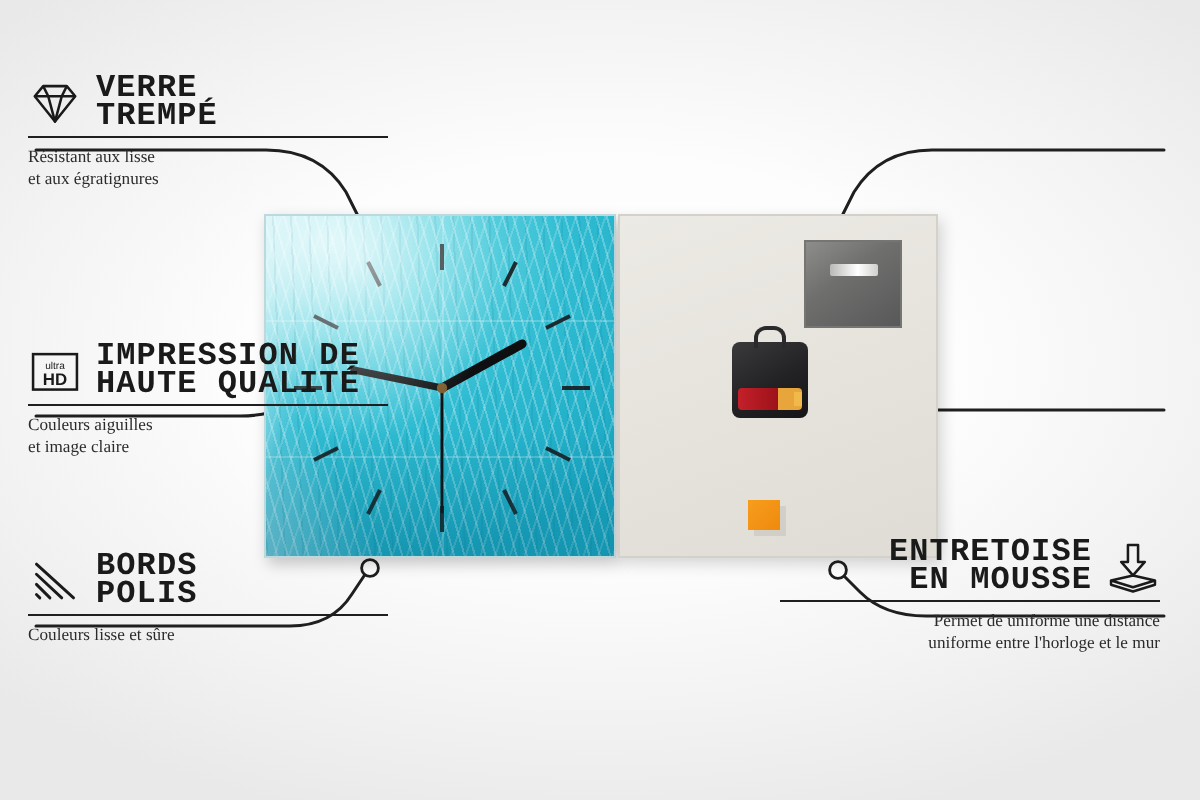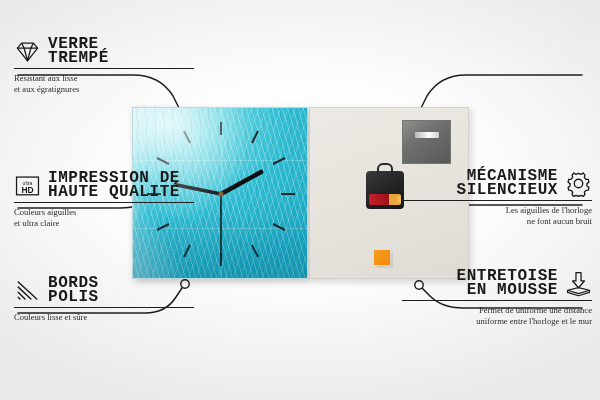--- a/index.html
+++ b/index.html
@@ -102,21 +102,21 @@
     font-family:"Liberation Serif", serif;
   }
   .feat.right p { text-align:right; }
   .ico { width:27px; height:27px; flex:0 0 27px; display:block; }
 
   .f1 { left:14px;  top:38px; }
   .f2 { left:14px;  top:172px; }
   .f3 { left:14px;  top:277px; }
   .f4 { right:8px;  top:38px;  }
   .f5 { right:8px;  top:170px; }
-  .f6 { right:8px;  top:270px; }
+  .f6 { right:20px;  top:270px; }
   .feat.right { width:190px; }
 </style>
 </head>
 <body>
 
 <div id="stage">
 
   <svg class="overlay" viewBox="0 0 600 400">
     <g fill="none" stroke="#1f1f1f" stroke-width="1.5" stroke-linecap="round">
       <path d="M18,75 L133,75 Q160,75 173,96 L181,112"></path>
@@ -203,59 +203,41 @@
       <svg class="ico" viewBox="0 0 32 32">
         <rect x="3" y="6" width="26" height="21" fill="none" stroke="#1a1a1a" stroke-width="1.5"></rect>
         <text x="16" y="15" text-anchor="middle" font-family="Liberation Sans, sans-serif" font-size="6" fill="#1a1a1a">ultra</text>
         <text x="16" y="24.5" text-anchor="middle" font-family="Liberation Sans, sans-serif" font-size="10" font-weight="bold" fill="#1a1a1a">HD</text>
       </svg>
       <h3><span>IMPRESSION DE</span><br>
           <span>HAUTE QUALITÉ</span></h3>
     </div>
     <div class="rule"></div>
     <p><span>Couleurs aiguilles</span><br>
-       <span>et ultra claire</span></p>
+       <span>et image claire</span></p>
   </div>
 
   <div class="feat f3">
     <div class="hrow">
       <svg class="ico" viewBox="0 0 32 32">
         <g stroke="#1a1a1a" stroke-width="1.7" stroke-linecap="round">
           <line x1="5" y1="6" x2="27" y2="26"></line>
           <line x1="5" y1="12" x2="20" y2="26"></line>
           <line x1="5" y1="18" x2="13" y2="26"></line>
           <line x1="5" y1="24" x2="7" y2="26"></line>
         </g>
       </svg>
       <h3><span>BORDS</span><br>
           <span>POLIS</span></h3>
     </div>
     <div class="rule"></div>
     <p><span>Couleurs lisse et sûre</span></p>
   </div>
 
 
-  <div class="feat right f5">
-    <div class="hrow">
-      <svg class="ico" viewBox="0 0 32 32">
-        <g fill="none" stroke="#1a1a1a" stroke-width="1.6" stroke-linejoin="round">
-          <path d="M16,4 l3.2,1.1 2.3,-1.6 2.1,2.6 -0.7,2.7 1.9,2.2 2.8,0.2 0.7,3.3 -2.3,1.6 0,2.9
-                   2.3,1.6 -0.7,3.3 -2.8,0.2 -1.9,2.2 0.7,2.7 -2.1,2.6 -2.3,-1.6 -3.2,1.1 -3.2,-1.1
-                   -2.3,1.6 -2.1,-2.6 0.7,-2.7 -1.9,-2.2 -2.8,-0.2 -0.7,-3.3 2.3,-1.6 0,-2.9
-                   -2.3,-1.6 0.7,-3.3 2.8,-0.2 1.9,-2.2 -0.7,-2.7 2.1,-2.6 2.3,1.6 Z"></path>
-          <circle cx="16" cy="16" r="5"></circle>
-        </g>
-      </svg>
-      <h3><span>MÉCANISME</span><br>
-          <span>SILENCIEUX</span></h3>
-    </div>
-    <div class="rule"></div>
-    <p><span>Les aiguilles de l'horloge</span><br>
-       <span>ne font aucun bruit</span></p>
-  </div>
 
   <div class="feat right f6">
     <div class="hrow">
       <svg class="ico" viewBox="0 0 32 32">
         <g fill="none" stroke="#1a1a1a" stroke-width="1.5" stroke-linejoin="round">
           <path d="M13,3 L19,3 L19,13 L23,13 L16,21 L9,13 L13,13 Z"></path>
           <path d="M16,21 L29,24 L16,28 L3,24 Z"></path>
           <path d="M3,24 L3,26.5 L16,30.5 L29,26.5 L29,24"></path>
         </g>
       </svg>

